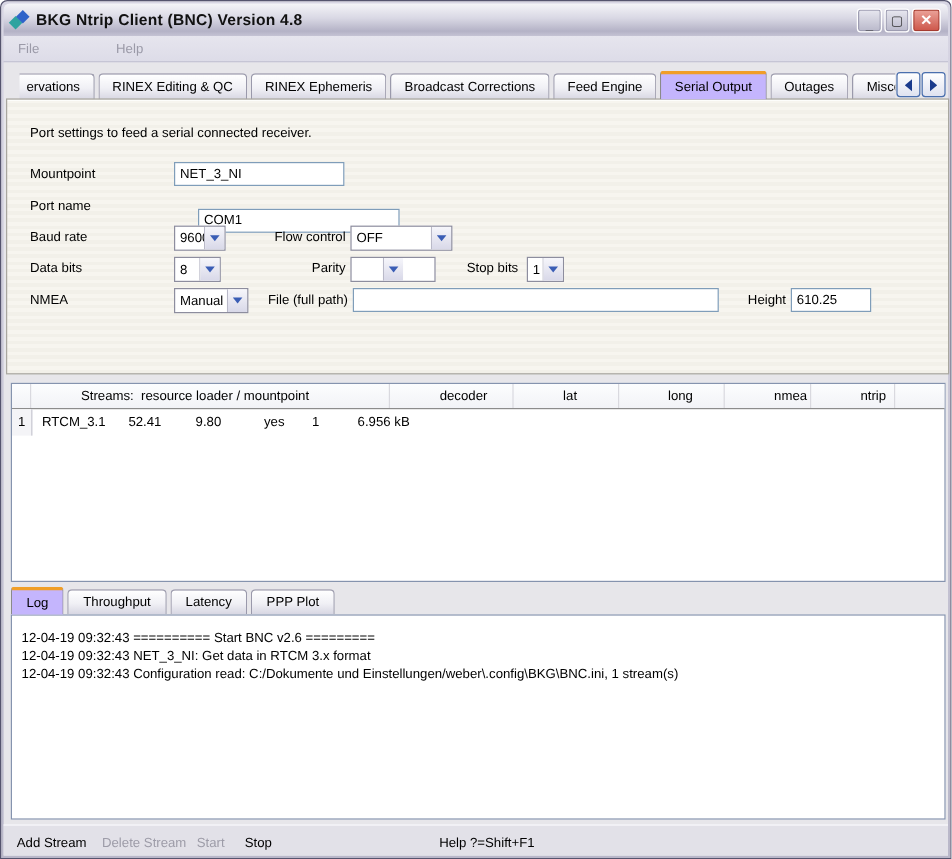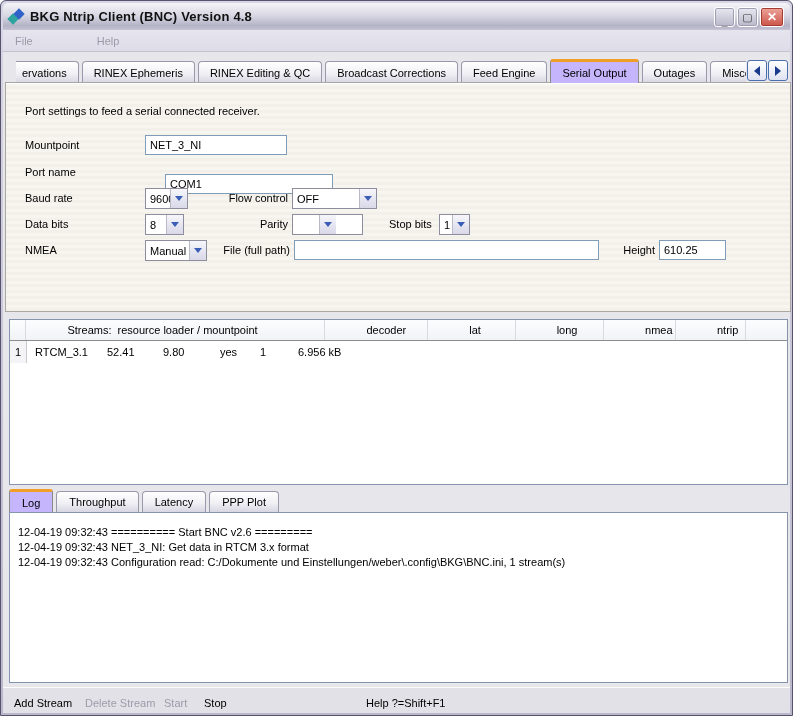--- a/index.html
+++ b/index.html
@@ -155,22 +155,22 @@
 
   <div class="menubar">
     <span class="menu-item">File</span>
     <span class="menu-item">Help</span>
   </div>
 
   <div class="main">
 
     <div class="tabstrip">
       <span class="tab cut">ervations</span>
+      <span class="tab">RINEX Editing &amp; QC</span>
       <span class="tab">RINEX Ephemeris</span>
-      <span class="tab">RINEX Editing &amp; QC</span>
       <span class="tab">Broadcast Corrections</span>
       <span class="tab">Feed Engine</span>
       <span class="tab active">Serial Output</span>
       <span class="tab">Outages</span>
       <span class="tab">Miscellaneous</span>
     </div>
     <div class="tabscroll">
       <span class="scrollbtn">
           <i class="tri-left"></i>
         </span>

